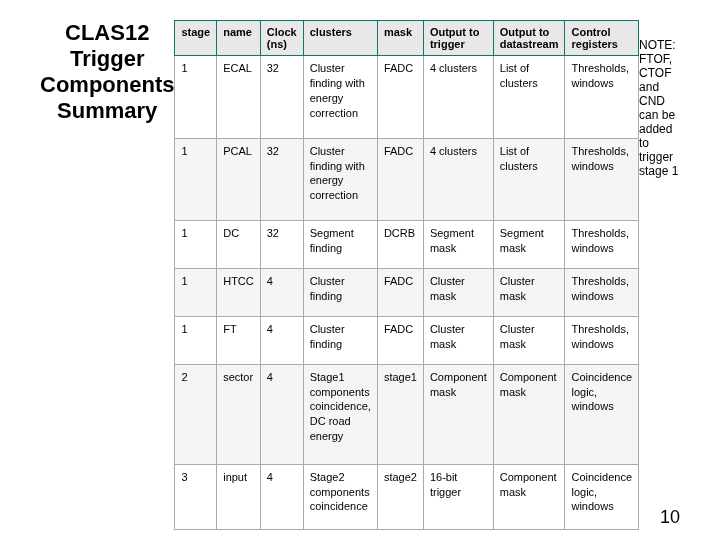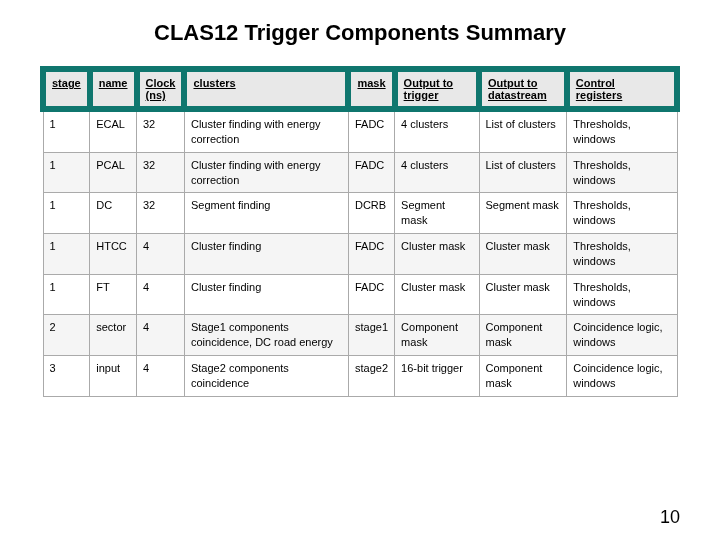--- a/index.html
+++ b/index.html
@@ -9,44 +9,43 @@
       width: 720px;
       height: 540px;
       overflow: hidden;
       position: relative;
     }
     .page-container {
       width: 720px;
       height: 540px;
       padding: 20px 40px 10px 40px;
       display: flex;
-      flex-direction: column;
+      flex-direction: row;
     }
     .page-title {
       text-align: center;
       font-size: 22px;
       font-weight: bold;
       margin-bottom: 20px;
       color: #000;
     }
     table {
       width: 100%;
       border-collapse: collapse;
       font-size: 11px;
     }
     thead tr {
       background: #e8e8e8;
     }
     thead th {
-      border: 6px solid #0f766e;
+      border: 1px solid #0f766e;
       padding: 5px 6px;
       text-align: left;
       font-weight: bold;
       vertical-align: top;
-      text-decoration: underline;
     }
     tbody tr {
       background: #fff;
     }
     tbody tr:nth-child(even) {
       background: #f5f5f5;
     }
     tbody td {
       border: 1px solid #aaa;
       padding: 5px 6px;
@@ -152,15 +151,16 @@
           <td>4</td>
           <td>Stage2 components coincidence</td>
           <td>stage2</td>
           <td>16-bit trigger</td>
           <td>Component mask</td>
           <td>Coincidence logic, windows</td>
         </tr>
       </tbody>
   </table>
 
+  <div class="note">NOTE: FTOF, CTOF and CND can be added to trigger stage 1</div>
 </div>
 
 <div class="page-number">10</div>
 
 </body></html>

